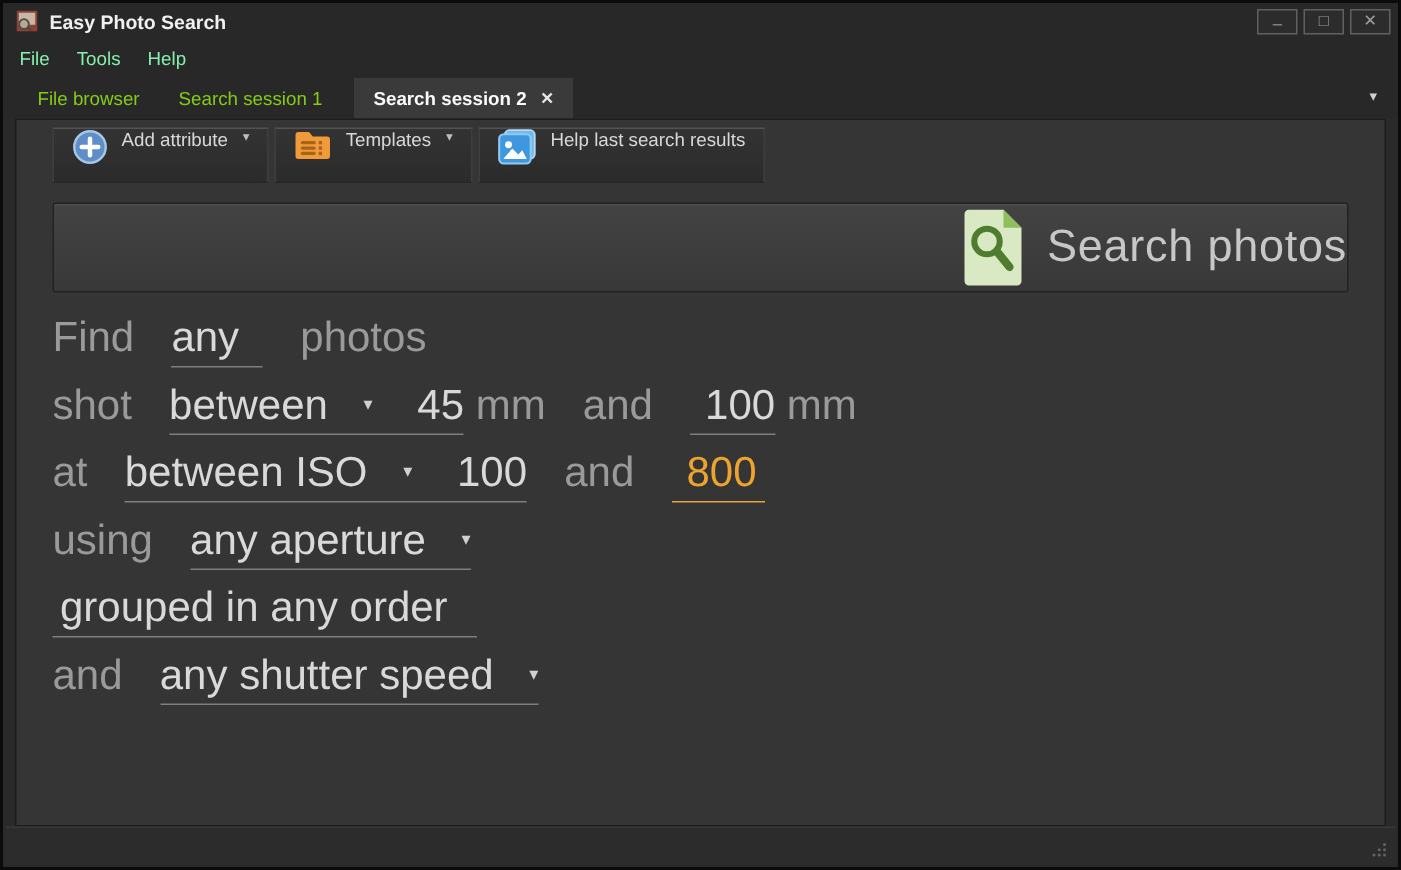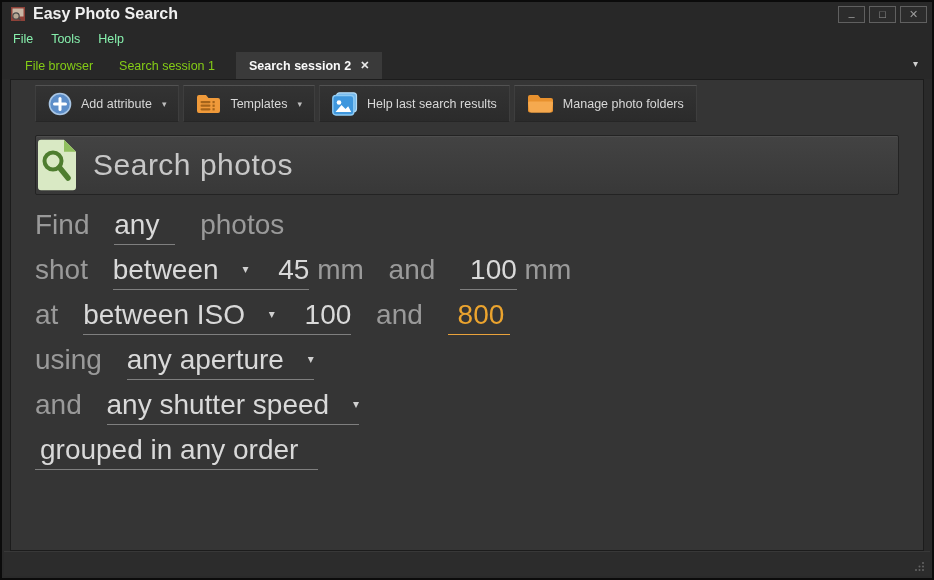--- a/index.html
+++ b/index.html
@@ -16,21 +16,21 @@
     border:2px solid #0b0b0b;
     background:#2a2a2a;
   }
 
   
   .titlebar {
     height:24px; display:flex; align-items:center;
     padding:0 5px; background:#282828;
   }
   .app-icon { width:14px; height:14px; margin:0 8px 0 4px; flex:0 0 auto; }
-  .title-text { color:#f0f0f0; font-size:16px; font-weight:bold; flex:1; }
+  .title-text { color:#f0f0f0; font-size:13px; font-weight:bold; flex:1; }
   .winbtn {
     width:27px; height:17px; margin-left:4px;
     border:1px solid #606060; background:#2c2c2c;
     color:#9d9d9d; font-size:11px; line-height:1;
     display:flex; align-items:center; justify-content:center;
     cursor:default;
   }
   .winbtn.min span { position:relative; top:2px; }
 
   
@@ -56,34 +56,34 @@
   
   .panel {
     position:absolute; left:8px; right:8px; top:77px; bottom:27px;
     background:#353535; border:1px solid #1c1c1c;
     overflow:hidden;
   }
 
   
   .toolbar { display:flex; gap:4px; margin:5px 0 0 24px; }
   .tbtn {
-    height:37px; display:flex; align-items:center; gap:9px;
+    height:37px; display:flex; gap:9px;
     padding:0 12px;
     background:linear-gradient(#333333,#2b2b2b);
     border:1px solid #262626; border-top-color:#525252;
     border-left-color:#3e3e3e; border-right-color:#3e3e3e;
     color:#d8d8d8; font-size:12.5px; cursor:default;
   }
   .tbtn svg { flex:0 0 auto; }
   .tbtn-caret { font-size:9px; color:#bdbdbd; margin-left:1px; }
 
   
   .search-btn {
     margin:13px 24px 0 24px; height:60px;
-    display:flex; align-items:center; justify-content:flex-start; gap:16px;
+    display:flex; align-items:center; justify-content:flex-end; gap:16px;
     background:linear-gradient(#434343,#383838);
     border:1px solid #232323;
     box-shadow:inset 0 1px 0 #4e4e4e;
     border-radius:2px; cursor:default;
   }
   .search-btn-label {
     font-size:30px; font-weight:300; color:#c7c7c7; letter-spacing:0.5px;
   }
 
   
@@ -187,27 +187,20 @@
       <div class="tbtn">
         <svg width="26" height="24" viewBox="0 0 26 24">
           <rect x="4.5" y="0.8" width="20" height="19" rx="3" fill="#74b9ec" stroke="#b5dcf6" stroke-width="1.2"></rect>
           <rect x="0.8" y="3.5" width="21" height="19.5" rx="3" fill="#3f97dd" stroke="#8ecbf4" stroke-width="1.4"></rect>
           <circle cx="7" cy="10.5" r="2.3" fill="#ffffff"></circle>
           <path d="M3.5 20 L9.5 13 L13.5 17 L16.2 14.2 L19.2 20 Z" fill="#ffffff"></path>
         </svg>
         <span>Help last search results</span>
       </div>
 
-      <div class="tbtn">
-        <svg width="27" height="21" viewBox="0 0 27 21">
-          <path d="M1 4 a2 2 0 0 1 2-2 h8 l2.5 3 h10.5 a2 2 0 0 1 2 2 v10.5 a2 2 0 0 1 -2 2 h-21 a2 2 0 0 1 -2 -2 z" fill="#e8912e"></path>
-          <path d="M2.5 8.5 h22 a1.5 1.5 0 0 1 1.5 1.8 l-1.4 7.5 a2 2 0 0 1 -2 1.7 h-18.2 a2 2 0 0 1 -2 -1.7 l-1.3 -7.5 a1.5 1.5 0 0 1 1.4 -1.8 z" fill="#f5a94f"></path>
-        </svg>
-        <span>Manage photo folders</span>
-      </div>
     </div>
 
     <div class="search-btn">
       <svg width="41" height="52" viewBox="0 0 41 52">
         <path d="M5 0.8 h23 l12 12 v35.5 a3 3 0 0 1 -3 3 h-32 a3 3 0 0 1 -3 -3 v-44.5 a3 3 0 0 1 3 -3 z" fill="#d9e9c4"></path>
         <path d="M28 0.8 L40 12.8 L28 12.8 Z" fill="#8fbf5d"></path>
         <circle cx="17" cy="22" r="8.5" fill="none" stroke="#4e7d2f" stroke-width="4"></circle>
         <line x1="23.5" y1="28.5" x2="32" y2="39" stroke="#4e7d2f" stroke-width="5.5" stroke-linecap="round"></line>
       </svg>
       <span class="search-btn-label">Search photos</span>
@@ -247,29 +240,29 @@
 
       <div class="qrow">
         <span class="stat">using</span>
         <span class="u gap">
           <span class="ctl">any aperture</span>
           <span class="caret">▾</span>
         </span>
       </div>
 
       <div class="qrow">
+        <span class="ctl u group-order">grouped in any order</span>
+      </div>
+
+      <div class="qrow">
         <span class="stat">and</span>
         <span class="u gap">
           <span class="ctl">any shutter speed</span>
           <span class="caret">▾</span>
         </span>
-      </div>
-
-      <div class="qrow">
-        <span class="ctl u group-order">grouped in any order</span>
       </div>
 
     </div>
   </div>
 
   <div class="statusbar">
     <svg class="grip" width="11" height="11" viewBox="0 0 11 11">
       <circle cx="9" cy="2" r="1" fill="#646464"></circle>
       <circle cx="5.5" cy="5.5" r="1" fill="#646464"></circle>
       <circle cx="9" cy="5.5" r="1" fill="#646464"></circle>

